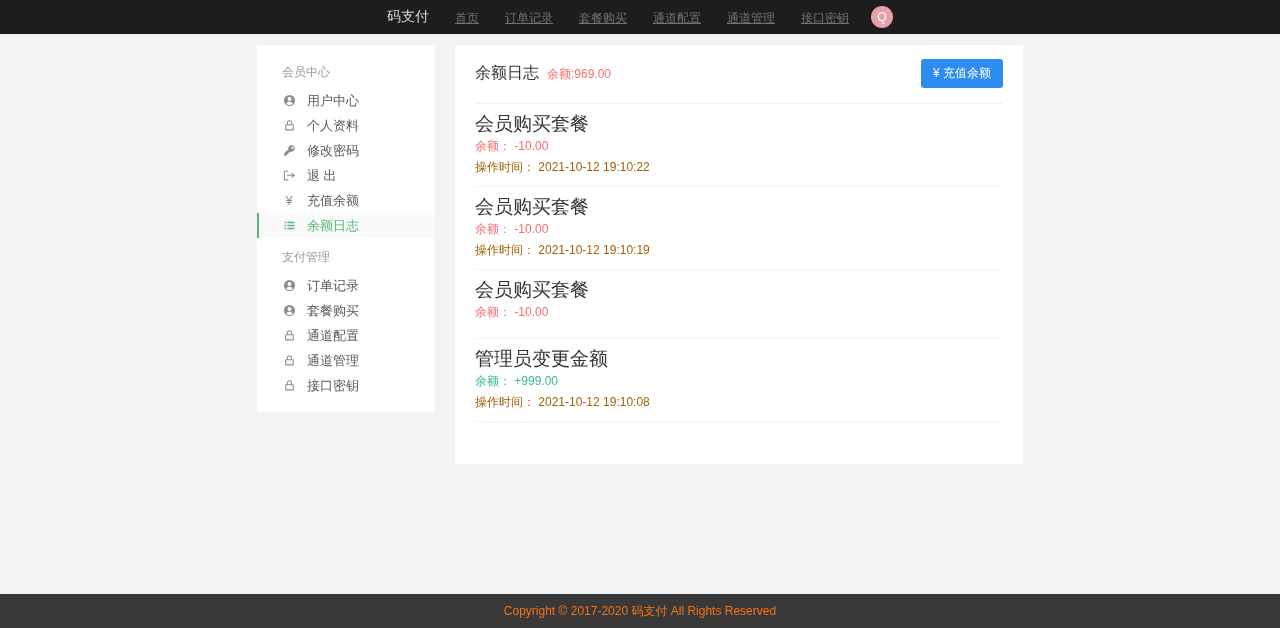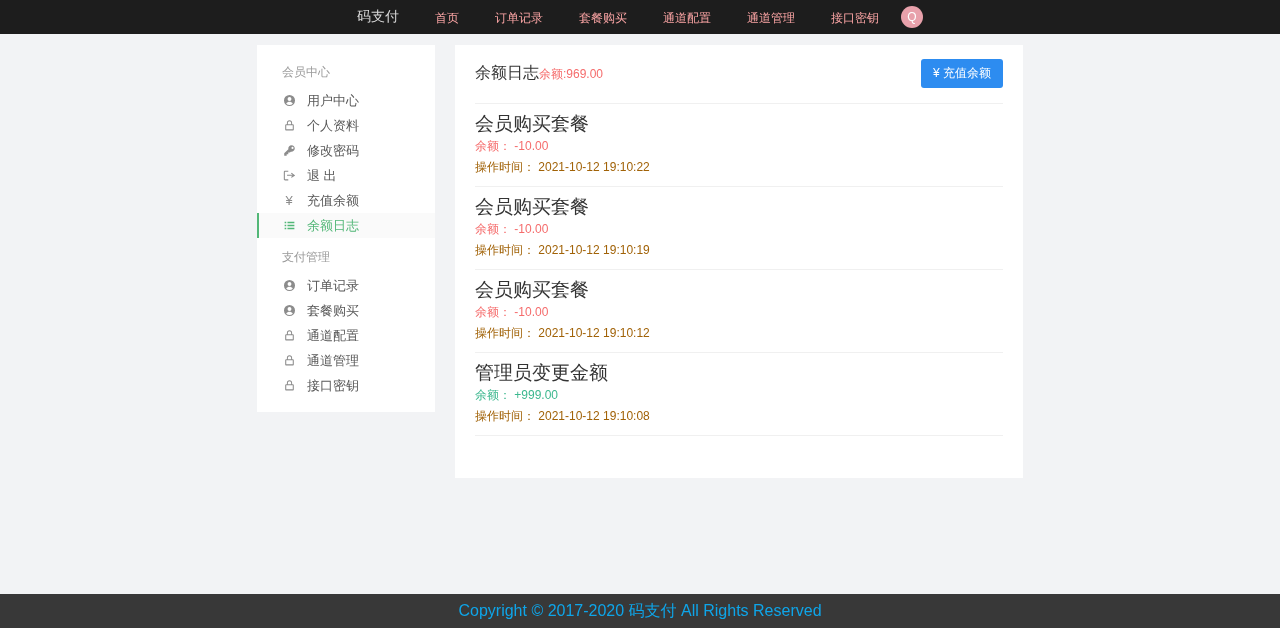--- a/index.html
+++ b/index.html
@@ -17,53 +17,53 @@
   body{
     font-family:"Liberation Sans", sans-serif;
     background:var(--page-bg);
     display:flex;flex-direction:column;overflow:hidden;
   }
   
   .navbar{height:34px;background:var(--navbar-bg);flex:none;display:flex;align-items:center;}
   .nav-inner{width:766px;margin:0 auto;display:flex;align-items:center;justify-content:center;}
   .brand{color:#d9d9d9;font-size:14px;cursor:pointer;}
   .nav-menu{display:flex;align-items:center;}
-  .nav-link{color:#fca5a5;font-size:12px;margin-left:36px;cursor:pointer;white-space:nowrap;}
+  .nav-link{color:#737373;font-size:12px;margin-left:26px;cursor:pointer;white-space:nowrap;text-decoration:underline;}
   .avatar{width:22px;height:22px;border-radius:50%;background:var(--avatar-pink);color:#fff;
     font-size:12px;display:flex;align-items:center;justify-content:center;margin-left:22px;cursor:pointer;}
   
   .content-area{flex:1;overflow:hidden;border-radius:24px;}
   .page{width:766px;margin:11px auto 0;display:flex;align-items:flex-start;gap:20px;}
   
   .sidebar{width:178px;background:#fff;padding:8px 0 14px;flex:none;}
   .side-title{font-size:12px;color:#9b9b9b;padding:11px 25px 7px;}
   .side-item{display:flex;align-items:center;gap:11px;padding:5px 10px 5px 23px;
     font-size:13px;color:#595959;cursor:pointer;border-left:2px solid transparent;line-height:15px;}
   .side-item .icn{width:14px;height:14px;display:inline-flex;align-items:center;justify-content:center;flex:none;}
   .side-item .icn svg{width:13px;height:13px;fill:#8c8c8c;}
   .side-item .icn .glyph{font-size:13px;color:#8c8c8c;line-height:1;}
   .side-item.active{color:var(--accent-green);background:#fafafa;border-left-color:var(--accent-green);}
   .side-item.active .icn svg{fill:var(--accent-green);}
   
   .main{flex:1;background:#fff;padding:0 20px 42px;}
   .main-header{display:flex;align-items:center;justify-content:space-between;
     padding:14px 0 15px;border-bottom:1px solid #f0f0f0;}
   .main-title{font-size:16px;color:#333;display:flex;align-items:baseline;}
-  .balance{font-size:12px;color:var(--negative-red);}
+  .balance{font-size:12px;color:var(--negative-red);margin-left:8px;}
   .btn-primary{background:var(--accent-blue);color:#fff;font-size:12px;padding:6px 12px;
     border:none;border-radius:3px;cursor:pointer;font-family:inherit;}
   .entry{padding:12px 0;border-bottom:1px solid #f0f0f0;}
   .entry-title{font-size:19px;color:#333;margin-bottom:8px;line-height:15px;}
   .entry-amount{font-size:12px;margin-bottom:7px;line-height:14px;}
   .entry-amount.negative{color:var(--negative-red);}
   .entry-amount.positive{color:var(--positive-green);}
   .entry-time{font-size:12px;color:#a16207;line-height:14px;}
   
   .footer{height:34px;background:var(--footer-bg);flex:none;display:flex;align-items:center;
-    justify-content:center;color:#0ea5e9;font-size:16px;}
+    justify-content:center;color:#f97316;font-size:12px;}
 </style>
 </head>
 <body>
 
 <nav class="navbar">
   <div class="nav-inner">
     <div class="brand">码支付</div>
     <div class="nav-menu">
       <span id="nav-links"><span class="nav-link">首页</span><span class="nav-link">订单记录</span><span class="nav-link">套餐购买</span><span class="nav-link">通道配置</span><span class="nav-link">通道管理</span><span class="nav-link">接口密钥</span></span>
       <div class="avatar">Q</div>
@@ -178,21 +178,20 @@
             <div class="entry-time">操作时间： 2021-10-12 19:10:22</div>
           </div>
           <div class="entry">
             <div class="entry-title">会员购买套餐</div>
             <div class="entry-amount negative">余额： -10.00</div>
             <div class="entry-time">操作时间： 2021-10-12 19:10:19</div>
           </div>
           <div class="entry">
             <div class="entry-title">会员购买套餐</div>
             <div class="entry-amount negative">余额： -10.00</div>
-            <div class="entry-time">操作时间： 2021-10-12 19:10:12</div>
           </div>
           <div class="entry">
             <div class="entry-title">管理员变更金额</div>
             <div class="entry-amount positive">余额： +999.00</div>
             <div class="entry-time">操作时间： 2021-10-12 19:10:08</div>
           </div>
         </div>
     </section>
   </div>
 </div>

